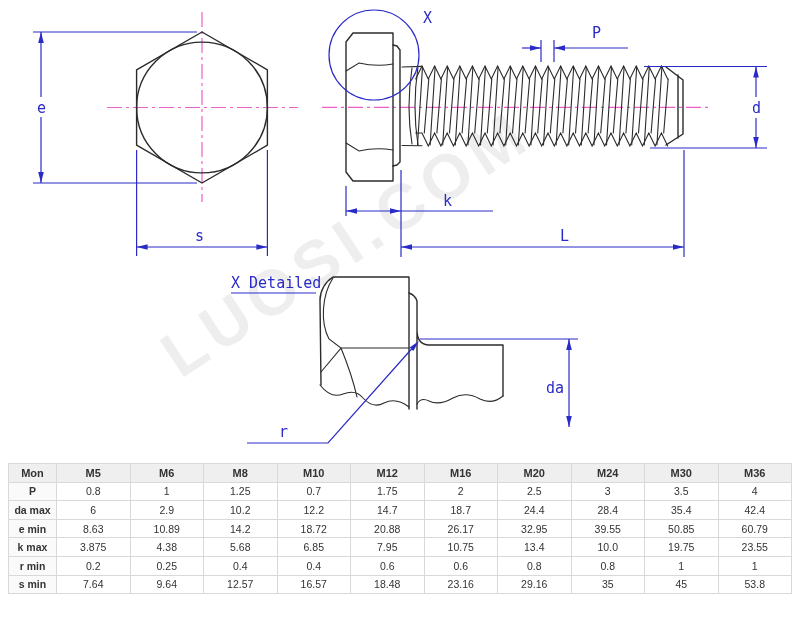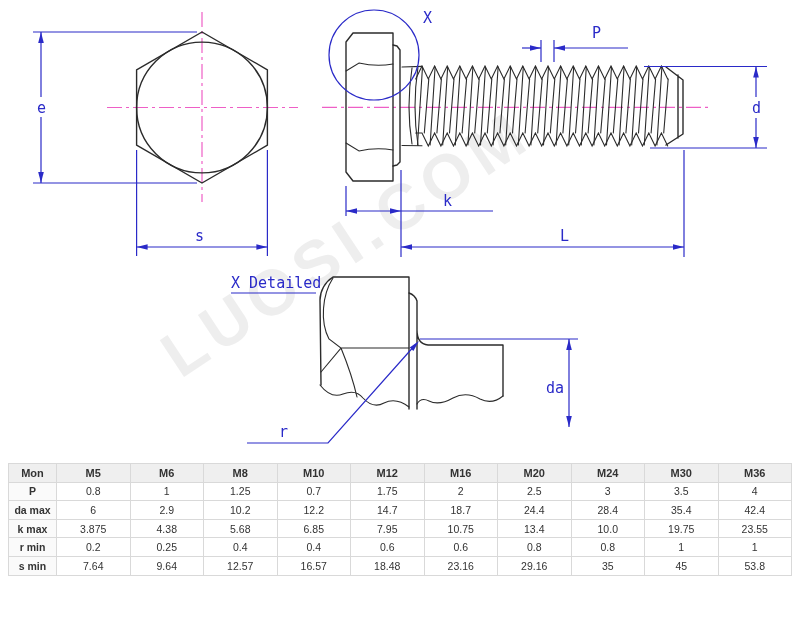--- a/index.html
+++ b/index.html
@@ -195,20 +195,33 @@
             <td>10.2</td>
             <td>12.2</td>
             <td>14.7</td>
             <td>18.7</td>
             <td>24.4</td>
             <td>28.4</td>
             <td>35.4</td>
             <td>42.4</td>
           </tr>
           <tr>
+            <th>e min</th>
+            <td>8.63</td>
+            <td>10.89</td>
+            <td>14.2</td>
+            <td>18.72</td>
+            <td>20.88</td>
+            <td>26.17</td>
+            <td>32.95</td>
+            <td>39.55</td>
+            <td>50.85</td>
+            <td>60.79</td>
+          </tr>
+          <tr>
             <th>k max</th>
             <td>3.875</td>
             <td>4.38</td>
             <td>5.68</td>
             <td>6.85</td>
             <td>7.95</td>
             <td>10.75</td>
             <td>13.4</td>
             <td>10.0</td>
             <td>19.75</td>

